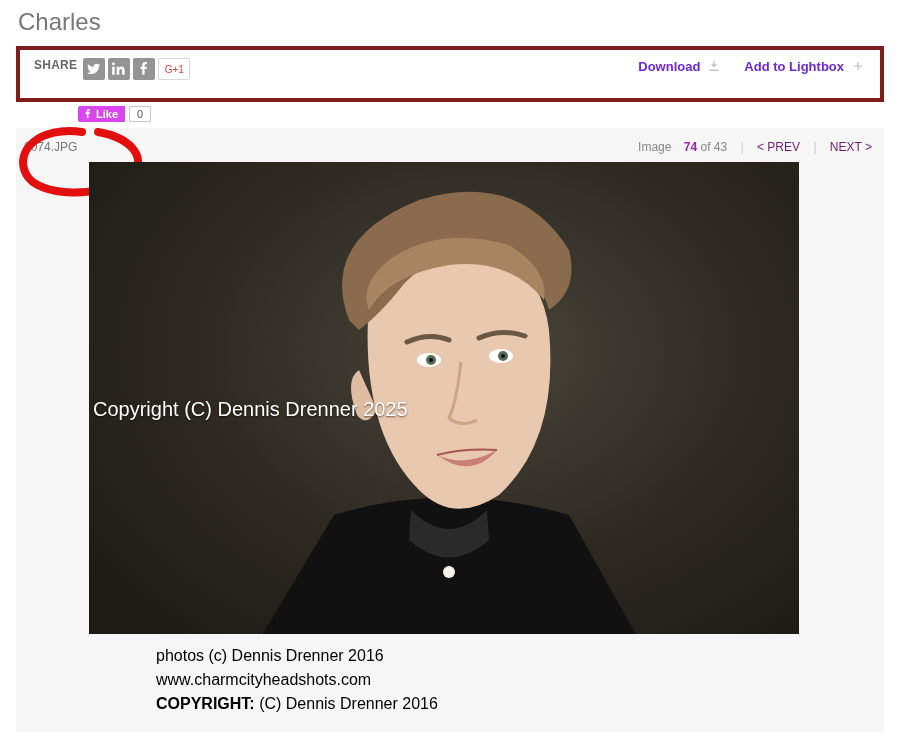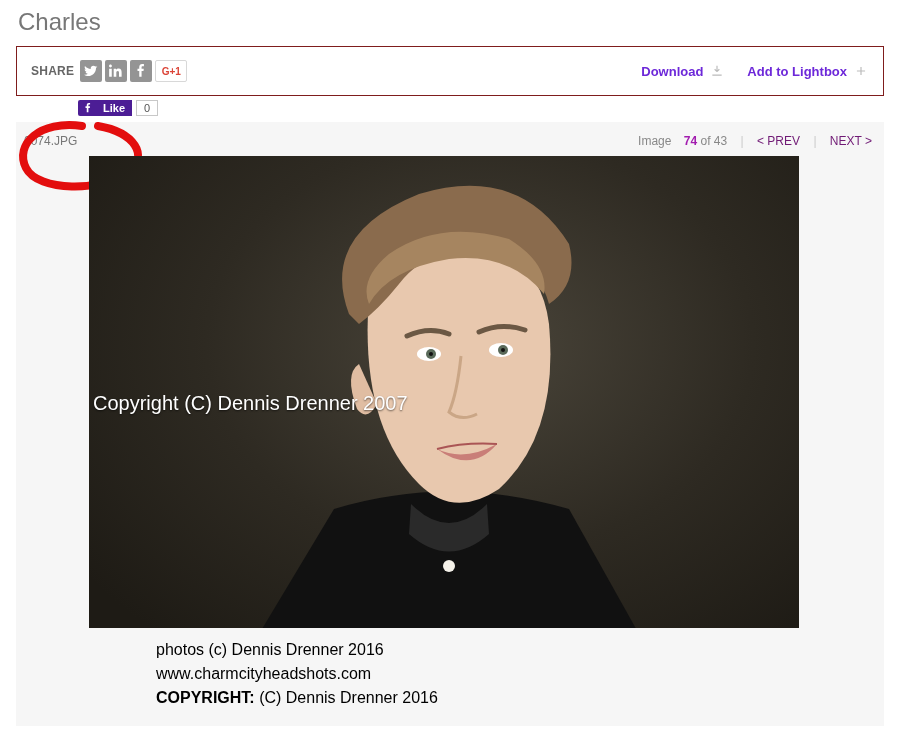--- a/index.html
+++ b/index.html
@@ -1,31 +1,31 @@
 <!DOCTYPE html>
 <html><head>
 <meta charset="utf-8">
 <style>
   html,body{margin:0;padding:0;background:#fff;font-family:Arial,Helvetica,sans-serif;color:#444;}
   .page{width:900px;margin:0 auto;}
   .title{font-size:24px;color:#777;margin:8px 0 10px 18px;font-weight:400;}
-  .toolbar{border:1px solid #7f1d1d;margin:0 16px 0 16px;padding:8px 14px;display:flex;align-items:center;height:32px;}
+  .toolbar{border:4px solid #7f1d1d;margin:0 16px 0 16px;padding:8px 14px;display:flex;align-items:flex-start;height:32px;}
   .toolbar .share-label{font-size:12px;font-weight:bold;color:#666;letter-spacing:0.02em;margin-right:6px;}
   .icon-btn{width:22px;height:22px;display:inline-flex;align-items:center;justify-content:center;margin-right:3px;border-radius:2px;}
   .icon-btn svg{display:block;}
   .tw{background:#949494;}
   .in{background:#949494;}
   .fb{background:#949494;}
   .gplus{border:1px solid #d8d8d8;background:#fff;height:20px;width:30px;}
   .spacer{flex:1;}
   .dl,.addlb{font-size:13px;font-weight:bold;color:#6d28d9;display:flex;align-items:center;gap:6px;cursor:pointer;}
   .dl{margin-right:22px;}
   .mini-icon{width:16px;height:16px;display:inline-flex;align-items:center;justify-content:center;color:#bbb;}
   .likebar{margin:4px 0 0 78px;display:flex;align-items:center;}
-  .fb-like{background:#4c1d95;color:#fff;font-size:11px;font-weight:bold;padding:2px 7px 2px 5px;display:flex;align-items:center;gap:10px;border-radius:2px 0 0 2px;}
+  .fb-like{background:#d946ef;color:#fff;font-size:11px;font-weight:bold;padding:2px 7px 2px 5px;display:flex;align-items:center;gap:3px;border-radius:2px 0 0 2px;}
   .fb-count{border:1px solid #c8c8c8;font-size:11px;color:#555;padding:1px 7px;background:#fff;margin-left:4px;}
   .content{background:#f6f6f6;margin:6px 16px 16px 16px;padding:10px 12px 16px 0;position:relative;}
   .annot{position:absolute;left:-6px;top:-4px;pointer-events:none;}
   .meta-row{display:flex;align-items:center;font-size:12px;color:#777;margin:2px 0 8px 8px;}
   .meta-row .flex{flex:1;}
   .pager span{color:#888;text-align:center;}
   .pager .num{font-weight:bold;color:#a21caf;margin-left:9px;}
   .pager a{color:#701a75;font-weight:normal;text-decoration:none;}
   .pager .sep{color:#ccc;margin:0 10px;}
   .photo-wrap{display:flex;justify-content:center;}
@@ -52,21 +52,21 @@
     <span class="icon-btn in">
       <svg width="14" height="14" viewBox="0 0 24 24" fill="#fff">
           <path d="M4.98 3.5C4.98 4.88 3.87 6 2.5 6S0 4.88 0 3.5 1.12 1 2.5 1s2.48 1.12 2.48 2.5zM.24 8h4.5v14h-4.5V8zm7.5 0h4.3v1.9h.1c.6-1.1 2-2.3 4.2-2.3 4.5 0 5.3 3 5.3 6.8V22h-4.5v-6.4c0-1.5 0-3.5-2.1-3.5s-2.5 1.7-2.5 3.4V22h-4.5V8z"></path>
         </svg>
     </span>
     <span class="icon-btn fb">
       <svg width="14" height="14" viewBox="0 0 24 24" fill="#fff">
           <path d="M13 22V12h3.3l.5-4H13V5.6c0-1.1.3-1.9 1.9-1.9H17V.2C16.6.1 15.4 0 14 0c-3 0-5 1.8-5 5.1V8H6v4h3v10h4z"></path>
         </svg>
     </span>
-    <span class="icon-btn gplus" style="font-size:10px;color:#db4437;font-weight:bold;">G+1</span>
+    <span class="icon-btn gplus" style="font-size:10px;color:#db4437;font-weight:normal;">G+1</span>
     <span class="spacer"></span>
     <span class="dl">
       <span>Download</span>
       <span class="mini-icon">
         <svg width="14" height="14" viewBox="0 0 24 24" fill="none" stroke="#bbb" stroke-width="2">
             <path d="M12 3v10m0 0l-4-4m4 4l4-4M4 19h16"></path>
           </svg>
       </span>
     </span>
     <span class="addlb">
@@ -136,21 +136,21 @@
           <circle cx="192" cy="180" r="2" fill="#111"></circle>
           <ellipse cx="262" cy="176" rx="12" ry="7" fill="#fff"></ellipse>
           <circle cx="264" cy="176" r="5" fill="#5a6a5a"></circle>
           <circle cx="264" cy="176" r="2" fill="#111"></circle>
 
           <path d="M 222 182 Q 218 220 210 238 Q 222 248 238 240" fill="none" stroke="#caa686" stroke-width="3"></path>
 
           <path d="M 198 275 Q 225 288 258 270 Q 232 300 198 275 Z" fill="#c97e78"></path>
           <path d="M 198 275 Q 226 268 258 270" stroke="#a55" stroke-width="2" fill="none"></path>
         </svg>
-        <div class="watermark">Copyright (C) Dennis Drenner 2007</div>
+        <div class="watermark">Copyright (C) Dennis Drenner 2025</div>
       </div>
     </div>
 
     <div class="credits">
       <div>photos (c) Dennis Drenner 2016</div>
       <div>www.charmcityheadshots.com</div>
       <div>
         <span class="b">COPYRIGHT:</span>
         <span>(C) Dennis Drenner 2016</span>
       </div>

